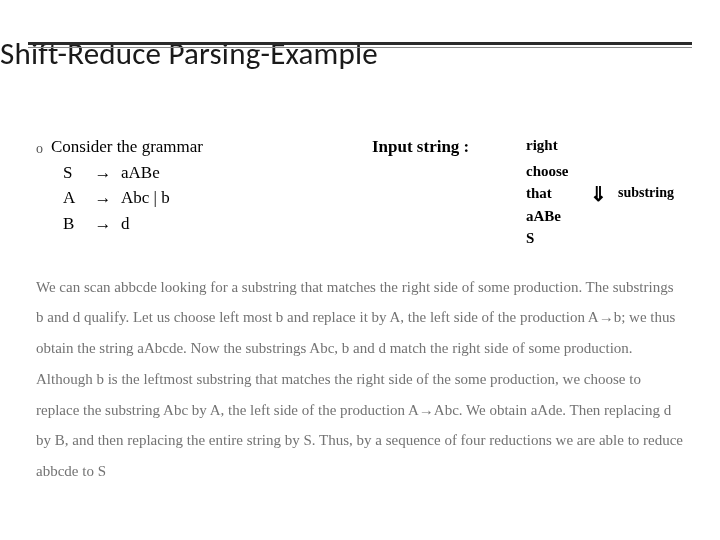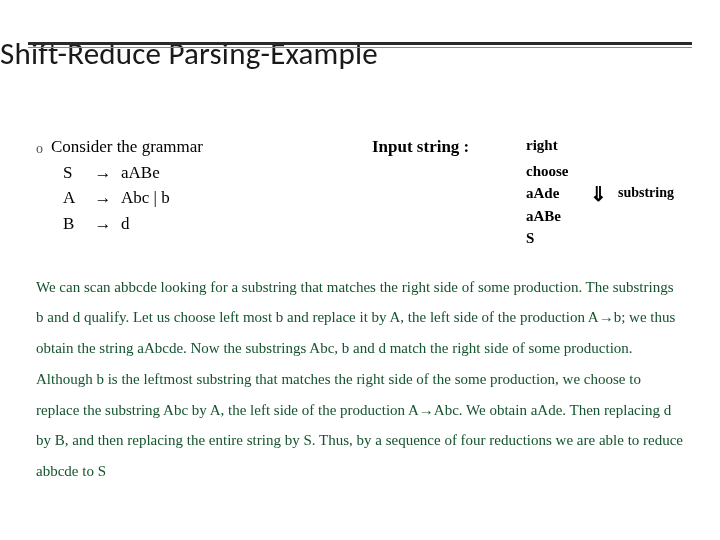--- a/index.html
+++ b/index.html
@@ -75,21 +75,21 @@
     font-weight: bold;
   }
   .deriv-row .val { font-size: 15px; }
   .deriv-row .arrdown { font-size: 20px; line-height: 1; position: relative; top: 2px; }
   .deriv-row .redtxt { font-size: 14px; }
   .paragraph {
     margin-top: 22px;
     font-family: Georgia, serif;
     font-size: 15px;
     line-height: 2.05;
-    color: #14532d;
+    color: #737373;
   }
 </style>
 </head>
 <body>
 
 <div class="slide">
   <div class="top-rule"></div>
 
   <h1 class="title">Shift-Reduce Parsing-Example</h1>
 
@@ -127,21 +127,21 @@
           <span class="redtxt"></span>
         </div>
         <div class="deriv-row">
           <span></span>
           <span class="val">choose</span>
           <span class="arrdown"></span>
           <span class="redtxt"></span>
         </div>
         <div class="deriv-row">
           <span></span>
-          <span class="val">aAde</span>
+          <span class="val">that</span>
           <span class="arrdown">⇓</span>
           <span class="redtxt">substring</span>
         </div>
         <div class="deriv-row">
           <span></span>
           <span class="val">aABe</span>
           <span class="arrdown"></span>
           <span class="redtxt"></span>
         </div>
         <div class="deriv-row">

